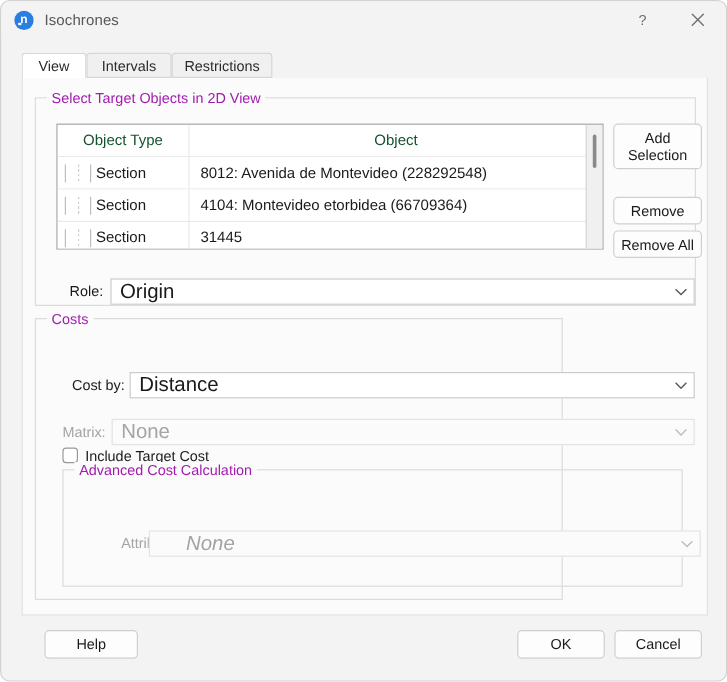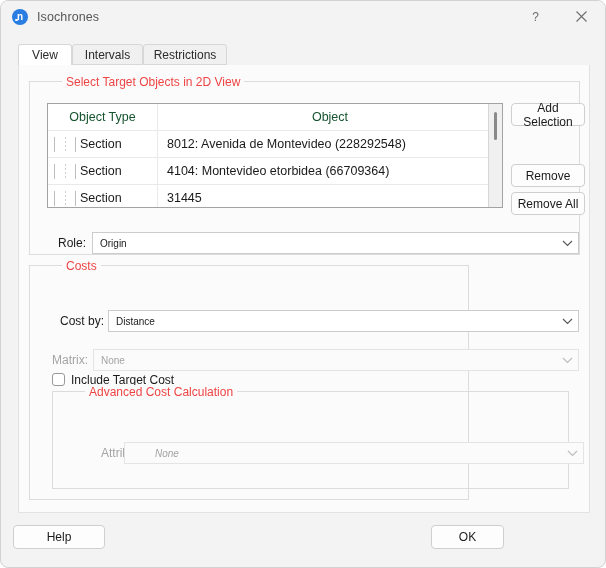--- a/index.html
+++ b/index.html
@@ -147,23 +147,22 @@
     border: 1px solid #dcdcdc;
     box-sizing: border-box;
   }
   .group-title {
     position: absolute;
     top: -7px;
     left: 9px;
     padding: 0 4px;
     background: #fbfbfb;
     font-size: 12px;
-    color: #ef4444;
+    color: #a21caf;
     white-space: nowrap;
-    margin-left: 23px;
   }
   .group-target { left: 10px; top: 16px; width: 551px; height: 174px; }
   .group-costs  { left: 10px; top: 200px; width: 440px; height: 235px; padding-left: 23px; }
   .group-adv    { left: 22px; top: 125px; width: 517px; height: 98px; }
   .group-adv > .group-title { background: #fbfbfb; }
 
   
   .table-wrap {
     position: absolute;
     left: 17px;
@@ -263,21 +262,21 @@
     border: 1px solid #cfcfcf;
     border-radius: 4px;
     font-family: "Liberation Sans", sans-serif;
     font-size: 12px;
     color: #1a1a1a;
     display: flex;
     align-items: center;
     justify-content: center;
     padding: 0;
   }
-  .btn-add    { left: 481px; top: 21px;  width: 74px; height: 23px; }
+  .btn-add    { left: 481px; top: 21px;  width: 74px; height: 38px; }
   .btn-remove { left: 481px; top: 82px;  width: 74px; height: 23px; }
   .btn-removeall { left: 481px; top: 110px; width: 74px; height: 23px; }
 
   
   .lbl {
     position: absolute;
     font-size: 12px;
     color: #1a1a1a;
     display: flex;
     align-items: center;
@@ -289,21 +288,21 @@
     position: absolute;
     box-sizing: border-box;
     background: #ffffff;
     border: 1px solid #cccccc;
     height: 22px;
     display: flex;
     align-items: center;
   }
   .combo .val {
     padding-left: 7px;
-    font-size: 10px;
+    font-size: 17px;
     color: #1a1a1a;
     flex: 1;
     white-space: nowrap;
     overflow: hidden;
   }
   .combo .arrow {
     width: 22px;
     display: flex;
     align-items: center;
     justify-content: center;
@@ -363,21 +362,21 @@
     border: 1px solid #cfcfcf;
     border-radius: 4px;
     font-family: "Liberation Sans", sans-serif;
     font-size: 12px;
     color: #1a1a1a;
     display: flex;
     align-items: center;
     justify-content: center;
     height: 24px;
   }
-  .btn-help   { left: 12px;  top: 524px; width: 92px; }
+  .btn-help   { left: 36px;  top: 524px; width: 78px; }
   .btn-ok     { left: 430px; top: 524px; width: 73px; }
   .btn-cancel { left: 511px; top: 524px; width: 73px; }
 </style>
 </head>
 <body>
 
 <div class="window">
 
   <div class="titlebar">
     <div class="title-icon">n</div>
@@ -507,14 +506,15 @@
             </svg>
           </span>
         </div>
       </div>
     </div>
 
   </div>
 
   <button class="footer-btn btn-help">Help</button>
   <button class="footer-btn btn-ok">OK</button>
+  <button class="footer-btn btn-cancel">Cancel</button>
 
 </div>
 
 </body></html>

